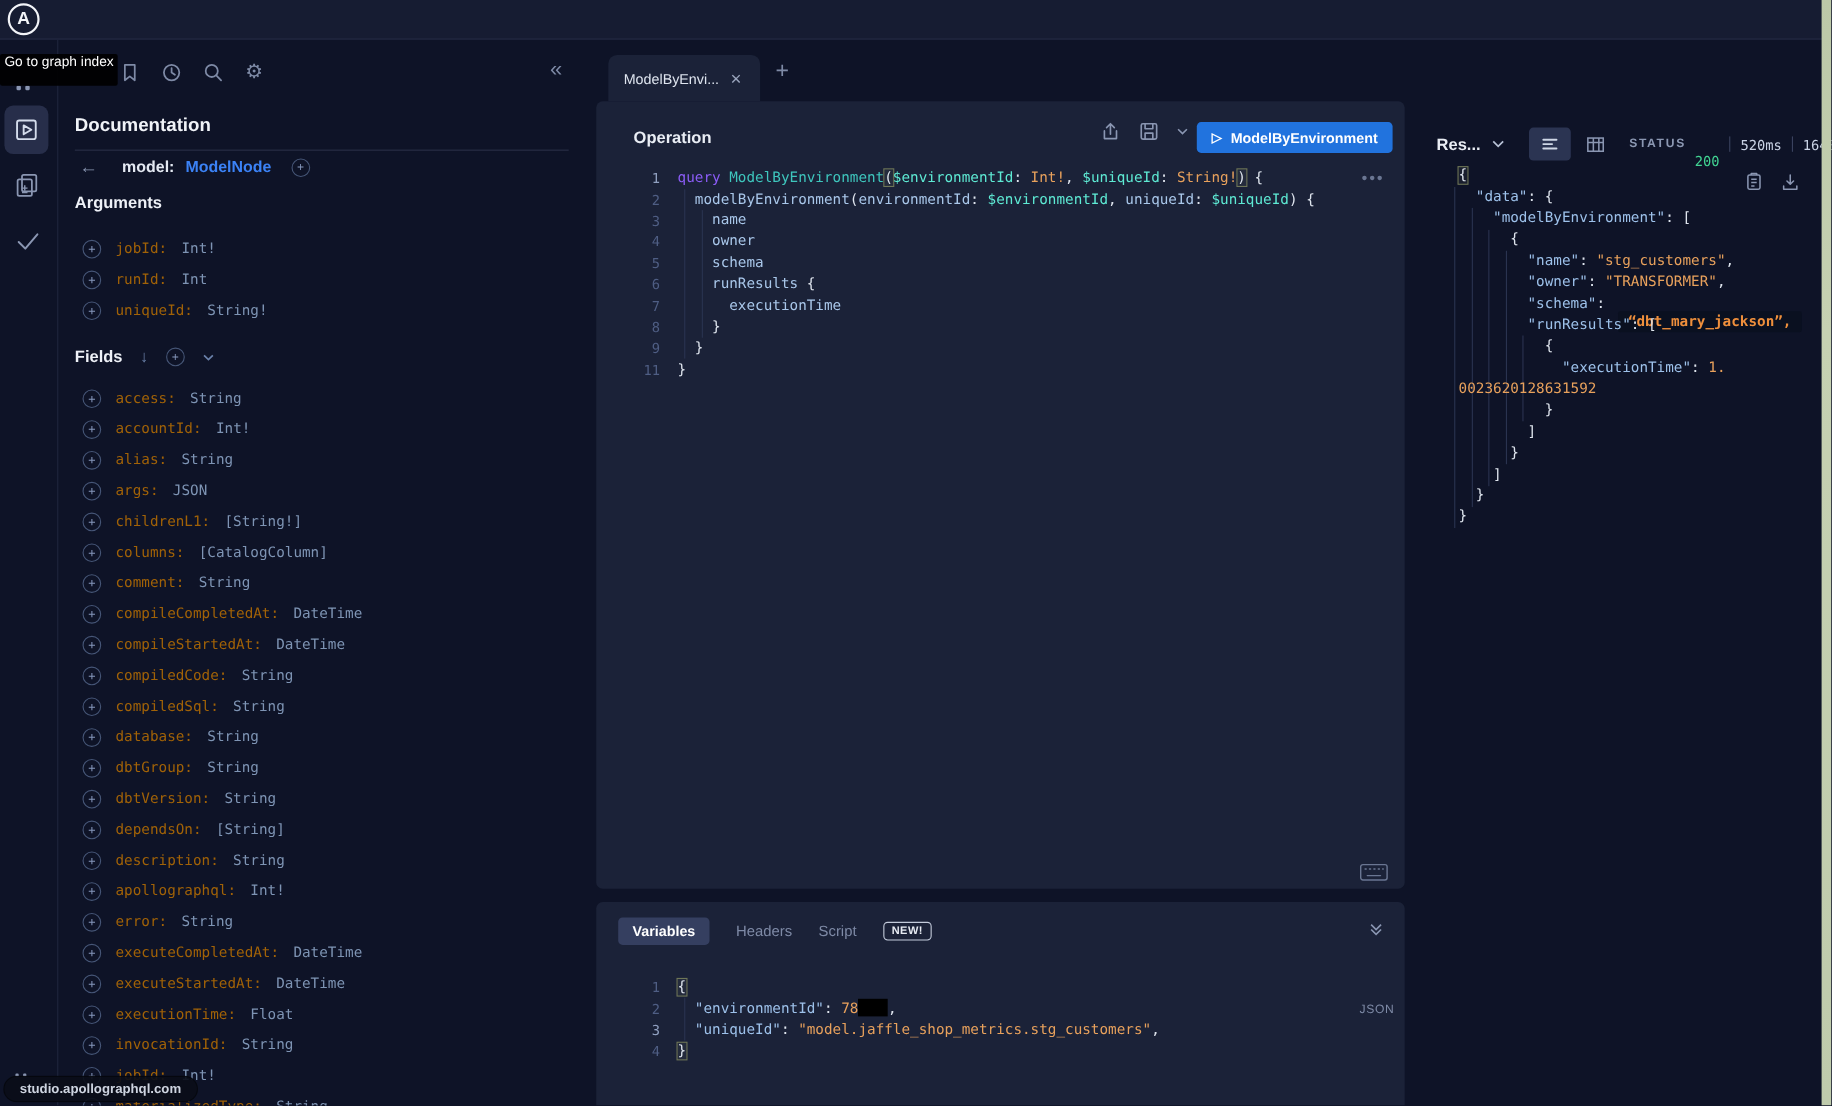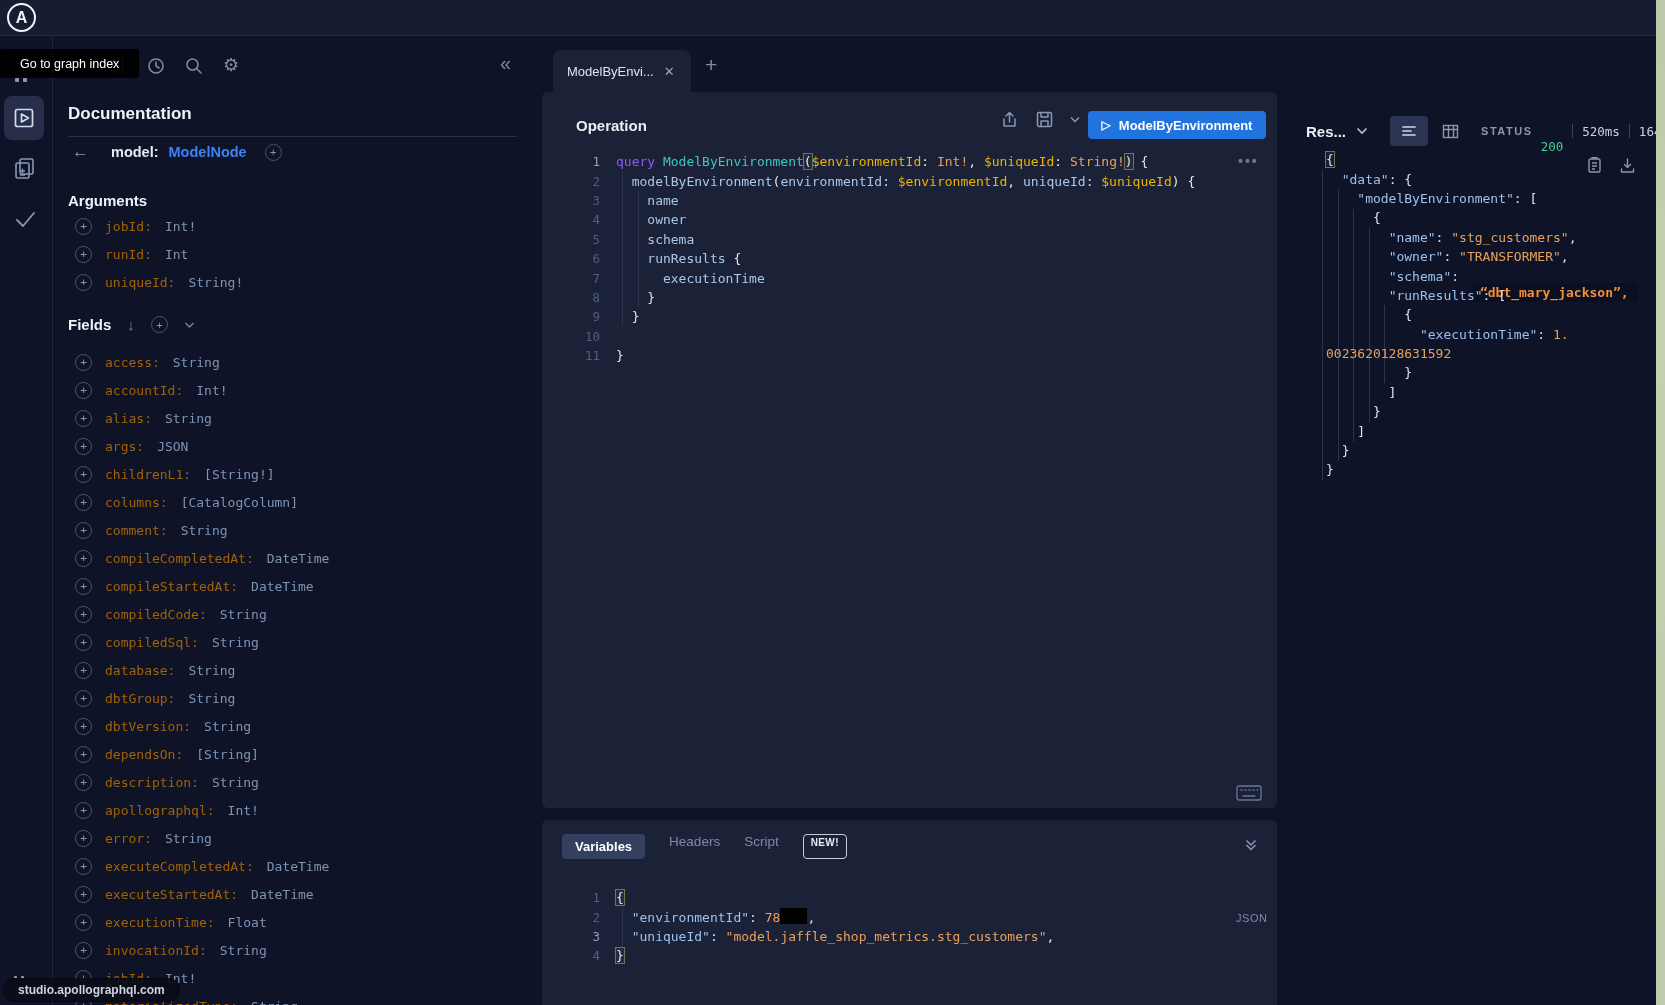--- a/index.html
+++ b/index.html
@@ -38,21 +38,21 @@
   .rail-active { left:4px; top:96px; width:40px; height:44px; background:#272e4a; border-radius:8px; display:flex; align-items:center; justify-content:center; color:#d4dcec; }
   .rail-ic { color:#8a96b2; }
   .dotpair { display:flex; gap:4px; }
   .dotpair i { width:4px; height:4px; background:#8a96b2; border-radius:1px; }
 
   
   .hdr-ic { color:#7e8aa6; }
   .collapse-left { left:500px; top:52px; font-size:20px; color:#7e8aa6; }
 
   
-  .tooltip { left:0; top:49px; height:29px; background:rgba(0,0,0,0.92); color:#fff; font-size:12.5px; display:flex; align-items:center; padding:0 20px; border-radius:2px; z-index:50; }
+  .tooltip { left:0; top:49px; height:29px; background:rgba(0,0,0,0.92); color:#fff; font-size:12.5px; display:flex; padding:0 4px; border-radius:2px; z-index:50; }
 
   
   .docs-title { left:68px; top:104px; font-size:17px; font-weight:bold; color:#f0f3f8; }
   .docs-div { left:68px; top:136px; width:449px; height:1px; background:#2a3048; }
   .model-row { left:72px; top:142px; display:flex; align-items:center; gap:10px; }
   .back-arr { color:#8a96b2; font-size:17px; }
   .model-label { font-size:14.5px; font-weight:bold; color:#e4e9f2; margin-left:12px; }
   .model-type { font-size:14.5px; font-weight:bold; color:#3b82f6; }
   .pcirc { width:17px; height:17px; border:1.5px solid #465677; border-radius:50%; color:#8596bb; font-size:11px; display:flex; align-items:center; justify-content:center; flex:0 0 auto; }
   .sec-title { font-size:15px; font-weight:bold; color:#eef1f7; }
@@ -74,34 +74,34 @@
   .op-title { left:576px; top:117px; font-size:15px; font-weight:bold; }
   .op-icons { left:1000px; top:110px; display:flex; align-items:center; gap:16px; color:#8a96b2; }
   .run-btn { left:1088px; top:111px; width:178px; height:28px; background:#2173de; border-radius:4px; color:#fff; font-size:13px; font-weight:bold; display:flex; align-items:center; justify-content:center; gap:8px; }
   .run-play { font-size:12px; }
 
   
   .codeblock { }
   .crow { display:flex; height:19.4px; align-items:center; white-space:pre; }
   .ln { flex:0 0 74px; text-align:right; padding-right:16px; color:#4f5e84; font-size:12.5px; font-family:"DejaVu Sans Mono", monospace; }
   .ln-a { color:#90a0c0; }
-  .tk-kw{color:#8b5cf6;} .tk-type{color:#3ec6bd;} .tk-var{color:#eab308;}
+  .tk-kw{color:#8b5cf6;} .tk-type{color:#3ec6bd;} .tk-var{color:#5eead4;}
   .tk-scalar{color:#e8a15c;} .tk-field{color:#a9c7ea;} .tk-attr{color:#a9c7ea;}
   .tk-punc{color:#dfe5ee;} .tk-key{color:#9dc1ea;} .tk-str{color:#e8a15c;} .tk-num{color:#e8a15c;}
   .tk-brk{color:#dfe5ee; outline:1px solid #6e7657; background:rgba(110,118,87,0.12);}
   .tk-hl{background:#0a1020; color:#ef8f3c; font-weight:bold; padding:2px 9px; margin-left:4px; border-radius:2px;margin-top:32px;}
   .redact{display:inline-block; width:27px; height:16px; background:#000; vertical-align:middle; transform:translateY(-1px);}
   .guide { position:absolute; width:1px; background:#2a3350; }
 
   .op-editor { left:542px; top:152px; width:735px; }
   .dots-btn { left:1238px; top:153px; color:#6a7692; font-size:14px; letter-spacing:2px; font-weight:bold; }
   .kbd-ic { left:1236px; top:785px; color:#6a7692; }
 
   
-  .var-tabs { left:562px; top:834px; display:flex; gap:24px; }
+  .var-tabs { left:562px; top:834px; display:flex; align-items:center; gap:24px; }
   .vtab-active { background:#353f60; border-radius:4px; padding:5px 13px; font-size:13px; font-weight:bold; color:#fff; }
   .vtab { font-size:13.5px; color:#7e8aa6; }
   .new-badge { border:1.5px solid #c3cbdb; border-radius:4px; padding:2px 7px; font-size:10px; font-weight:bold; color:#e6eaf2; letter-spacing:0.04em; }
   .dblchev { left:1244px; top:838px; color:#8a96b2; }
   .json-label { left:1236px; top:912px; font-size:11px; color:#7e8aa6; letter-spacing:0.05em; }
   .var-editor { left:542px; top:888px; width:735px; }
 
   
   .resp-hdr { left:1306px; top:108px; display:flex; align-items:center; }
   .resp-title { font-size:15px; font-weight:bold; }
@@ -208,21 +208,21 @@
   </div>
 
 <div class="abs docs-title">Documentation</div>
 <div class="abs docs-div"></div>
 <div class="abs model-row">
   <span class="back-arr">←</span>
   <span class="model-label">model:</span>
   <span class="model-type">ModelNode</span>
   <span class="pcirc" style="margin-left:8px;">+</span>
 </div>
-<div class="abs sec-title" style="left:68px; top:192px;">Arguments</div>
+<div class="abs sec-title" style="left:68px; top:176px;">Arguments</div>
 <div class="abs mono" style="left:52px; top:212px;">
     <div class="doc-row">
       <span class="pcirc">+</span>
       <span class="fname">jobId:</span>
       <span class="ftype">Int!</span>
     </div>
     <div class="doc-row">
       <span class="pcirc">+</span>
       <span class="fname">runId:</span>
       <span class="ftype">Int</span>
@@ -402,21 +402,20 @@
 <div class="abs op-editor codeblock mono">
     <div class="crow"><span class="ln ln-a">1</span><span class="tk-kw">query </span><span class="tk-type">ModelByEnvironment</span><span class="tk-brk">(</span><span class="tk-var">$environmentId</span><span class="tk-punc">: </span><span class="tk-scalar">Int!</span><span class="tk-punc">, </span><span class="tk-var">$uniqueId</span><span class="tk-punc">: </span><span class="tk-scalar">String!</span><span class="tk-brk">)</span><span class="tk-punc"> {</span></div>
     <div class="crow"><span class="ln">2</span><span class="tk-punc">  </span><span class="tk-field">modelByEnvironment</span><span class="tk-punc">(</span><span class="tk-attr">environmentId</span><span class="tk-punc">: </span><span class="tk-var">$environmentId</span><span class="tk-punc">, </span><span class="tk-attr">uniqueId</span><span class="tk-punc">: </span><span class="tk-var">$uniqueId</span><span class="tk-punc">) {</span></div>
     <div class="crow"><span class="ln">3</span><span class="tk-field">    name</span></div>
     <div class="crow"><span class="ln">4</span><span class="tk-field">    owner</span></div>
     <div class="crow"><span class="ln">5</span><span class="tk-field">    schema</span></div>
     <div class="crow"><span class="ln">6</span><span class="tk-field">    runResults </span><span class="tk-punc">{</span></div>
     <div class="crow"><span class="ln">7</span><span class="tk-field">      executionTime</span></div>
     <div class="crow"><span class="ln">8</span><span class="tk-punc">    }</span></div>
     <div class="crow"><span class="ln">9</span><span class="tk-punc">  }</span></div>
-    <div class="crow"><span class="ln">10</span></div>
     <div class="crow"><span class="ln">11</span><span class="tk-punc">}</span></div>
   </div>
 <div class="abs dots-btn">•••</div>
 <div class="abs kbd-ic">
   <svg width="26" height="16" viewBox="0 0 26 16" fill="none" stroke="currentColor" stroke-width="1.3">
       <rect x="1" y="1" width="24" height="14" rx="2"></rect>
       <path d="M5 5h1M9 5h1M13 5h1M17 5h1M21 5h0.5M7 11h12" stroke-linecap="round"></path>
     </svg>
 </div>
 

